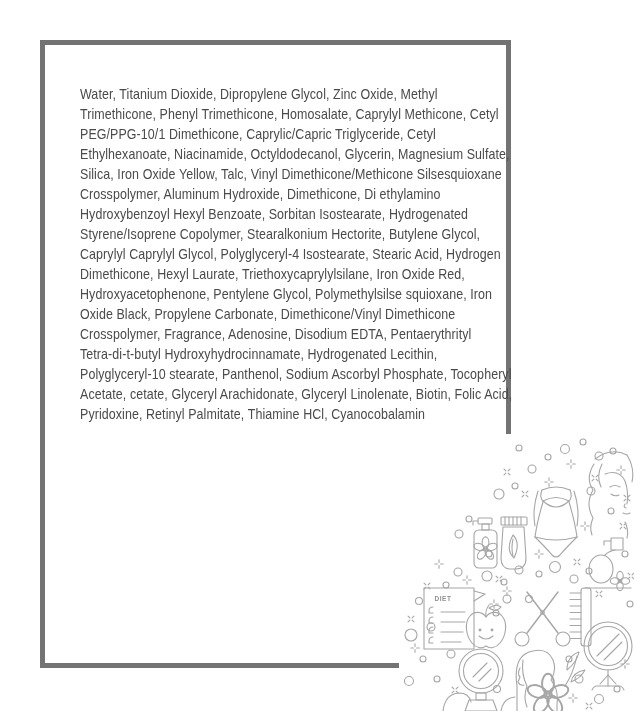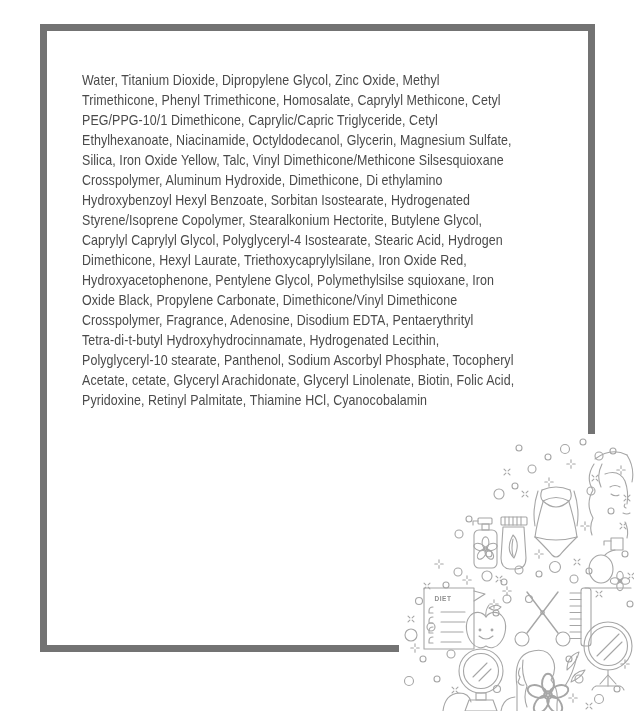--- a/index.html
+++ b/index.html
@@ -1,22 +1,22 @@
 <!DOCTYPE html>
 <html><head>
 <meta charset="utf-8">
 <style>
   html,body{margin:0;padding:0;background:#ffffff;}
   .page{
     position:relative;width:634px;height:711px;background:#ffffff;
     overflow:hidden;font-family:"Liberation Sans",sans-serif;
   }
   .frame{
-    position:absolute;left:40px;top:24px;width:555px;height:628px;
-    border:7px solid #737373;box-sizing:border-box;background:#ffffff;
+    position:absolute;left:40px;top:40px;width:471px;height:628px;
+    border:5px solid #737373;box-sizing:border-box;background:#ffffff;
   }
   .ingredients{
     position:absolute;left:35px;top:39px;width:700px;
     font-family:"Liberation Sans",sans-serif;
     font-size:15px;line-height:20px;font-weight:300;
     color:#4a4a4a;white-space:pre;
     transform:scaleX(0.83);transform-origin:0 0;
     letter-spacing:0.1px;
   }
   .illustration{

